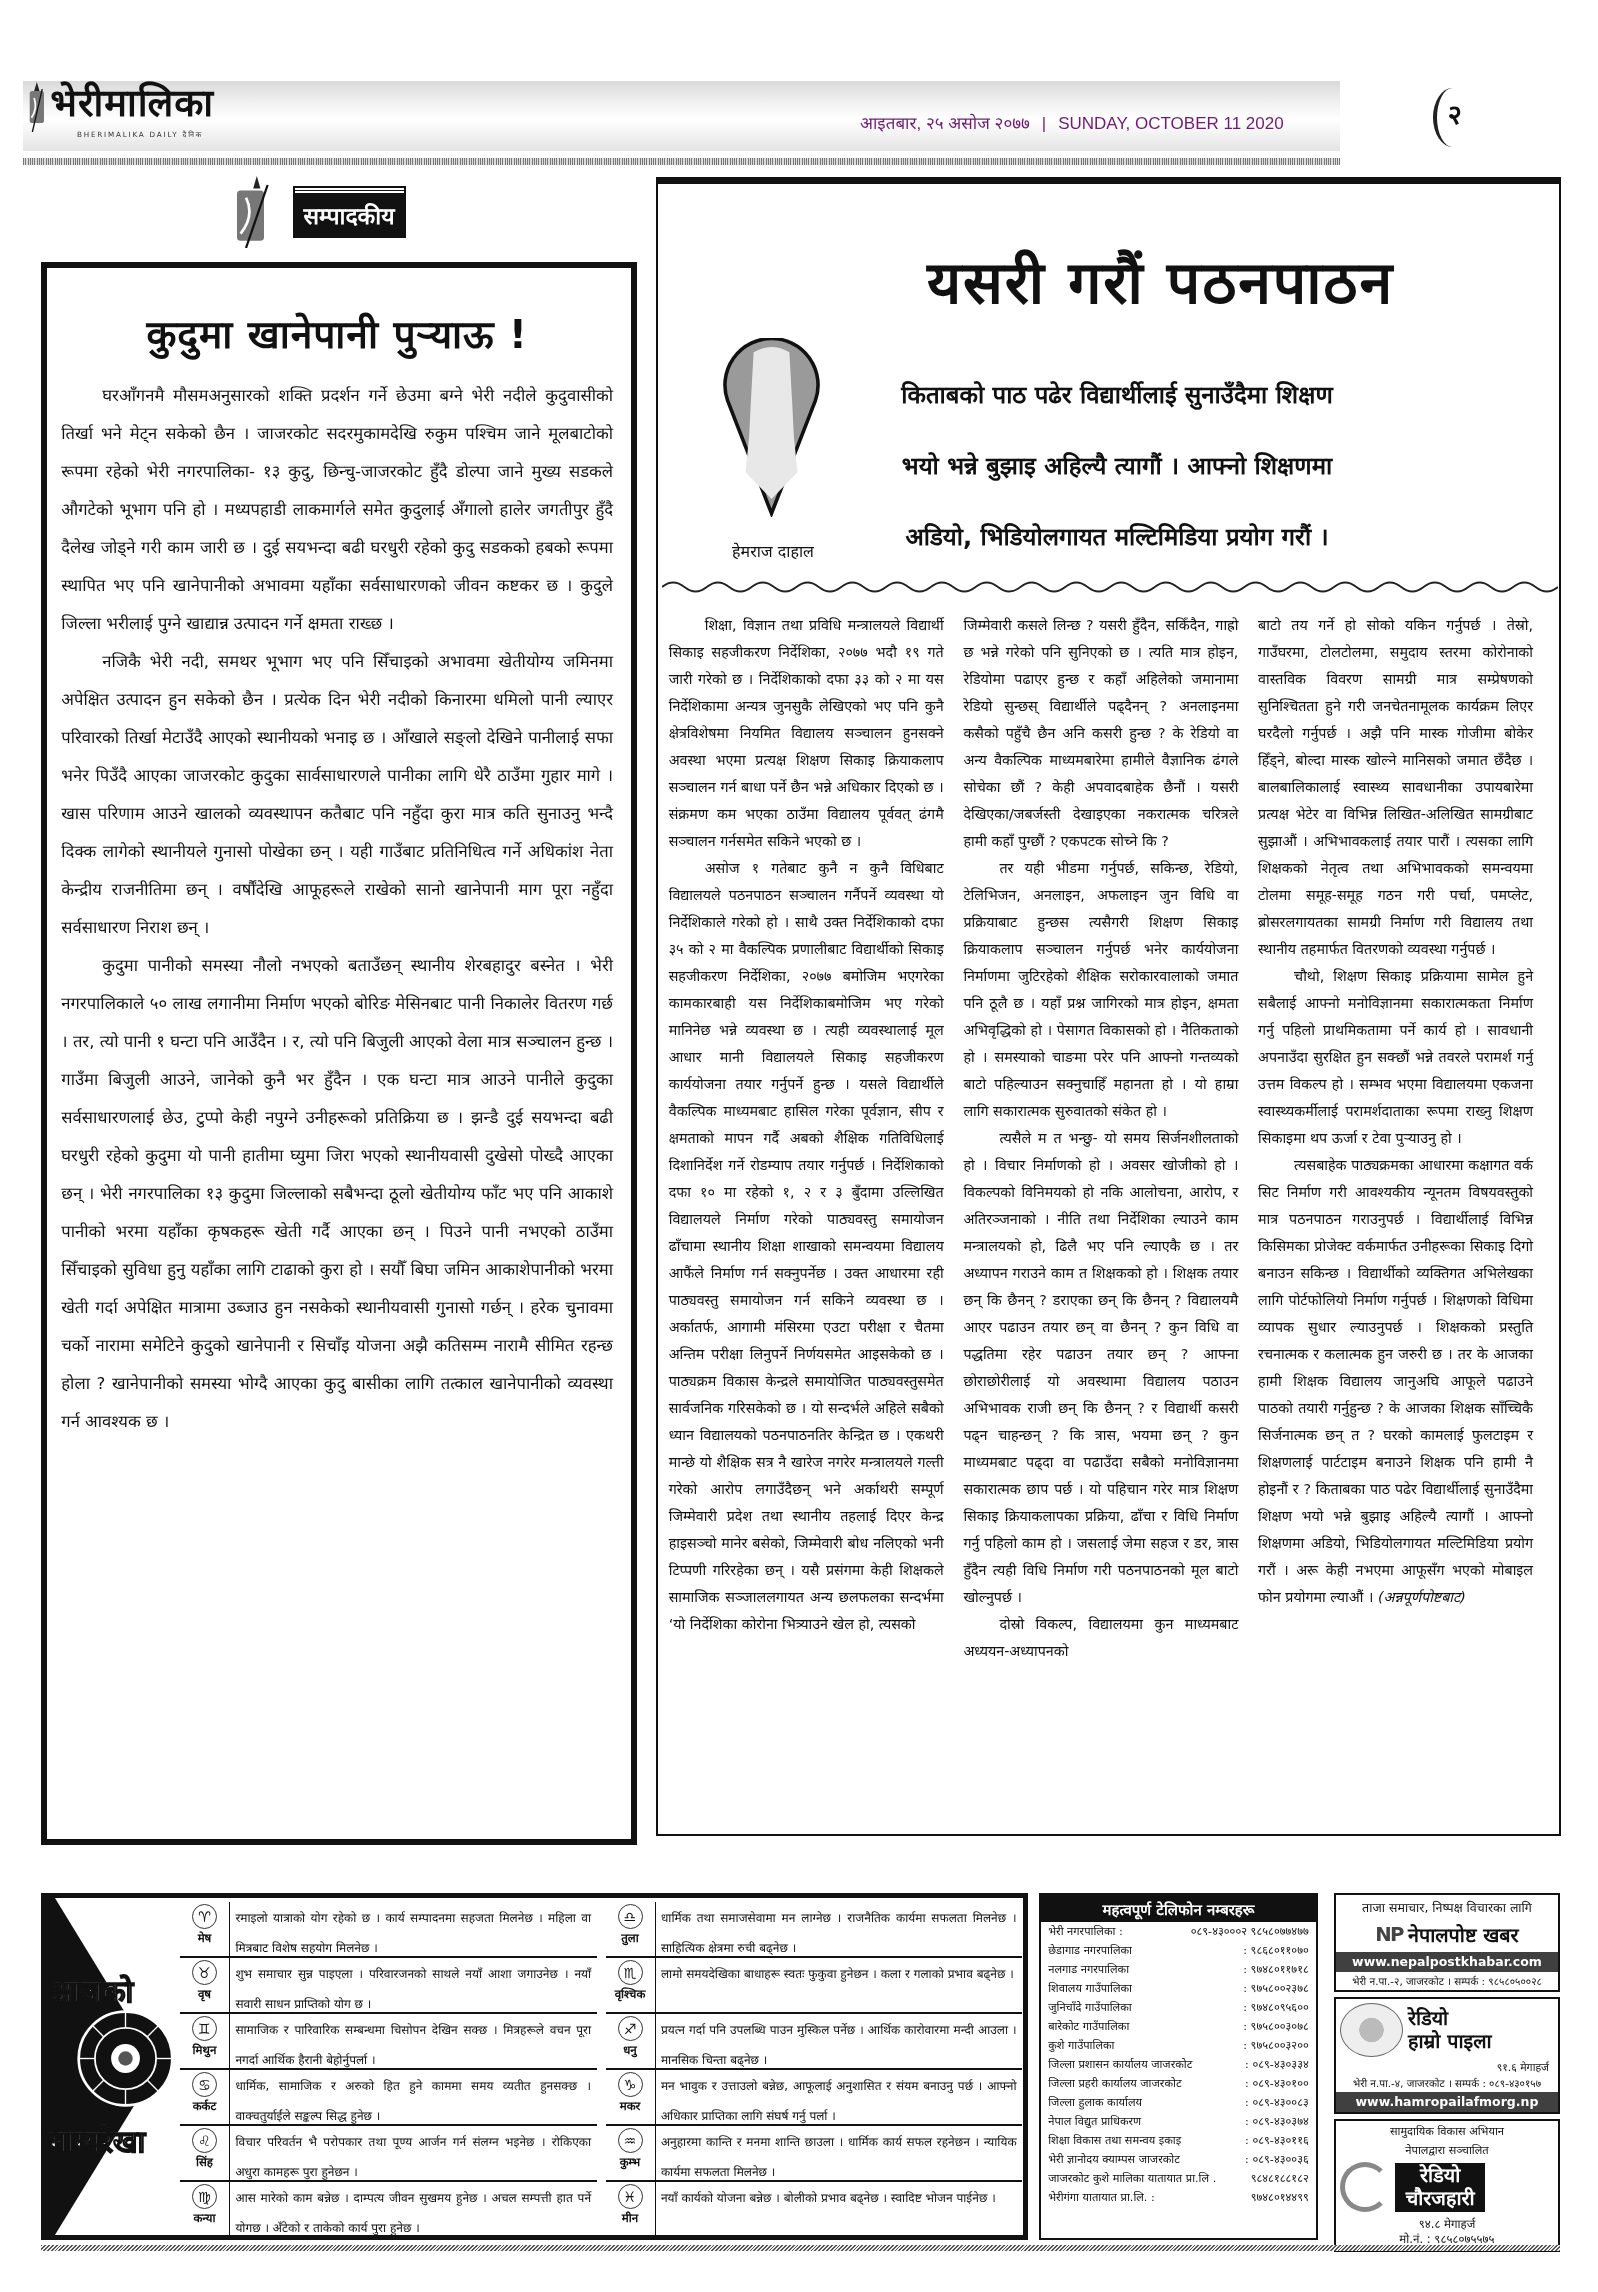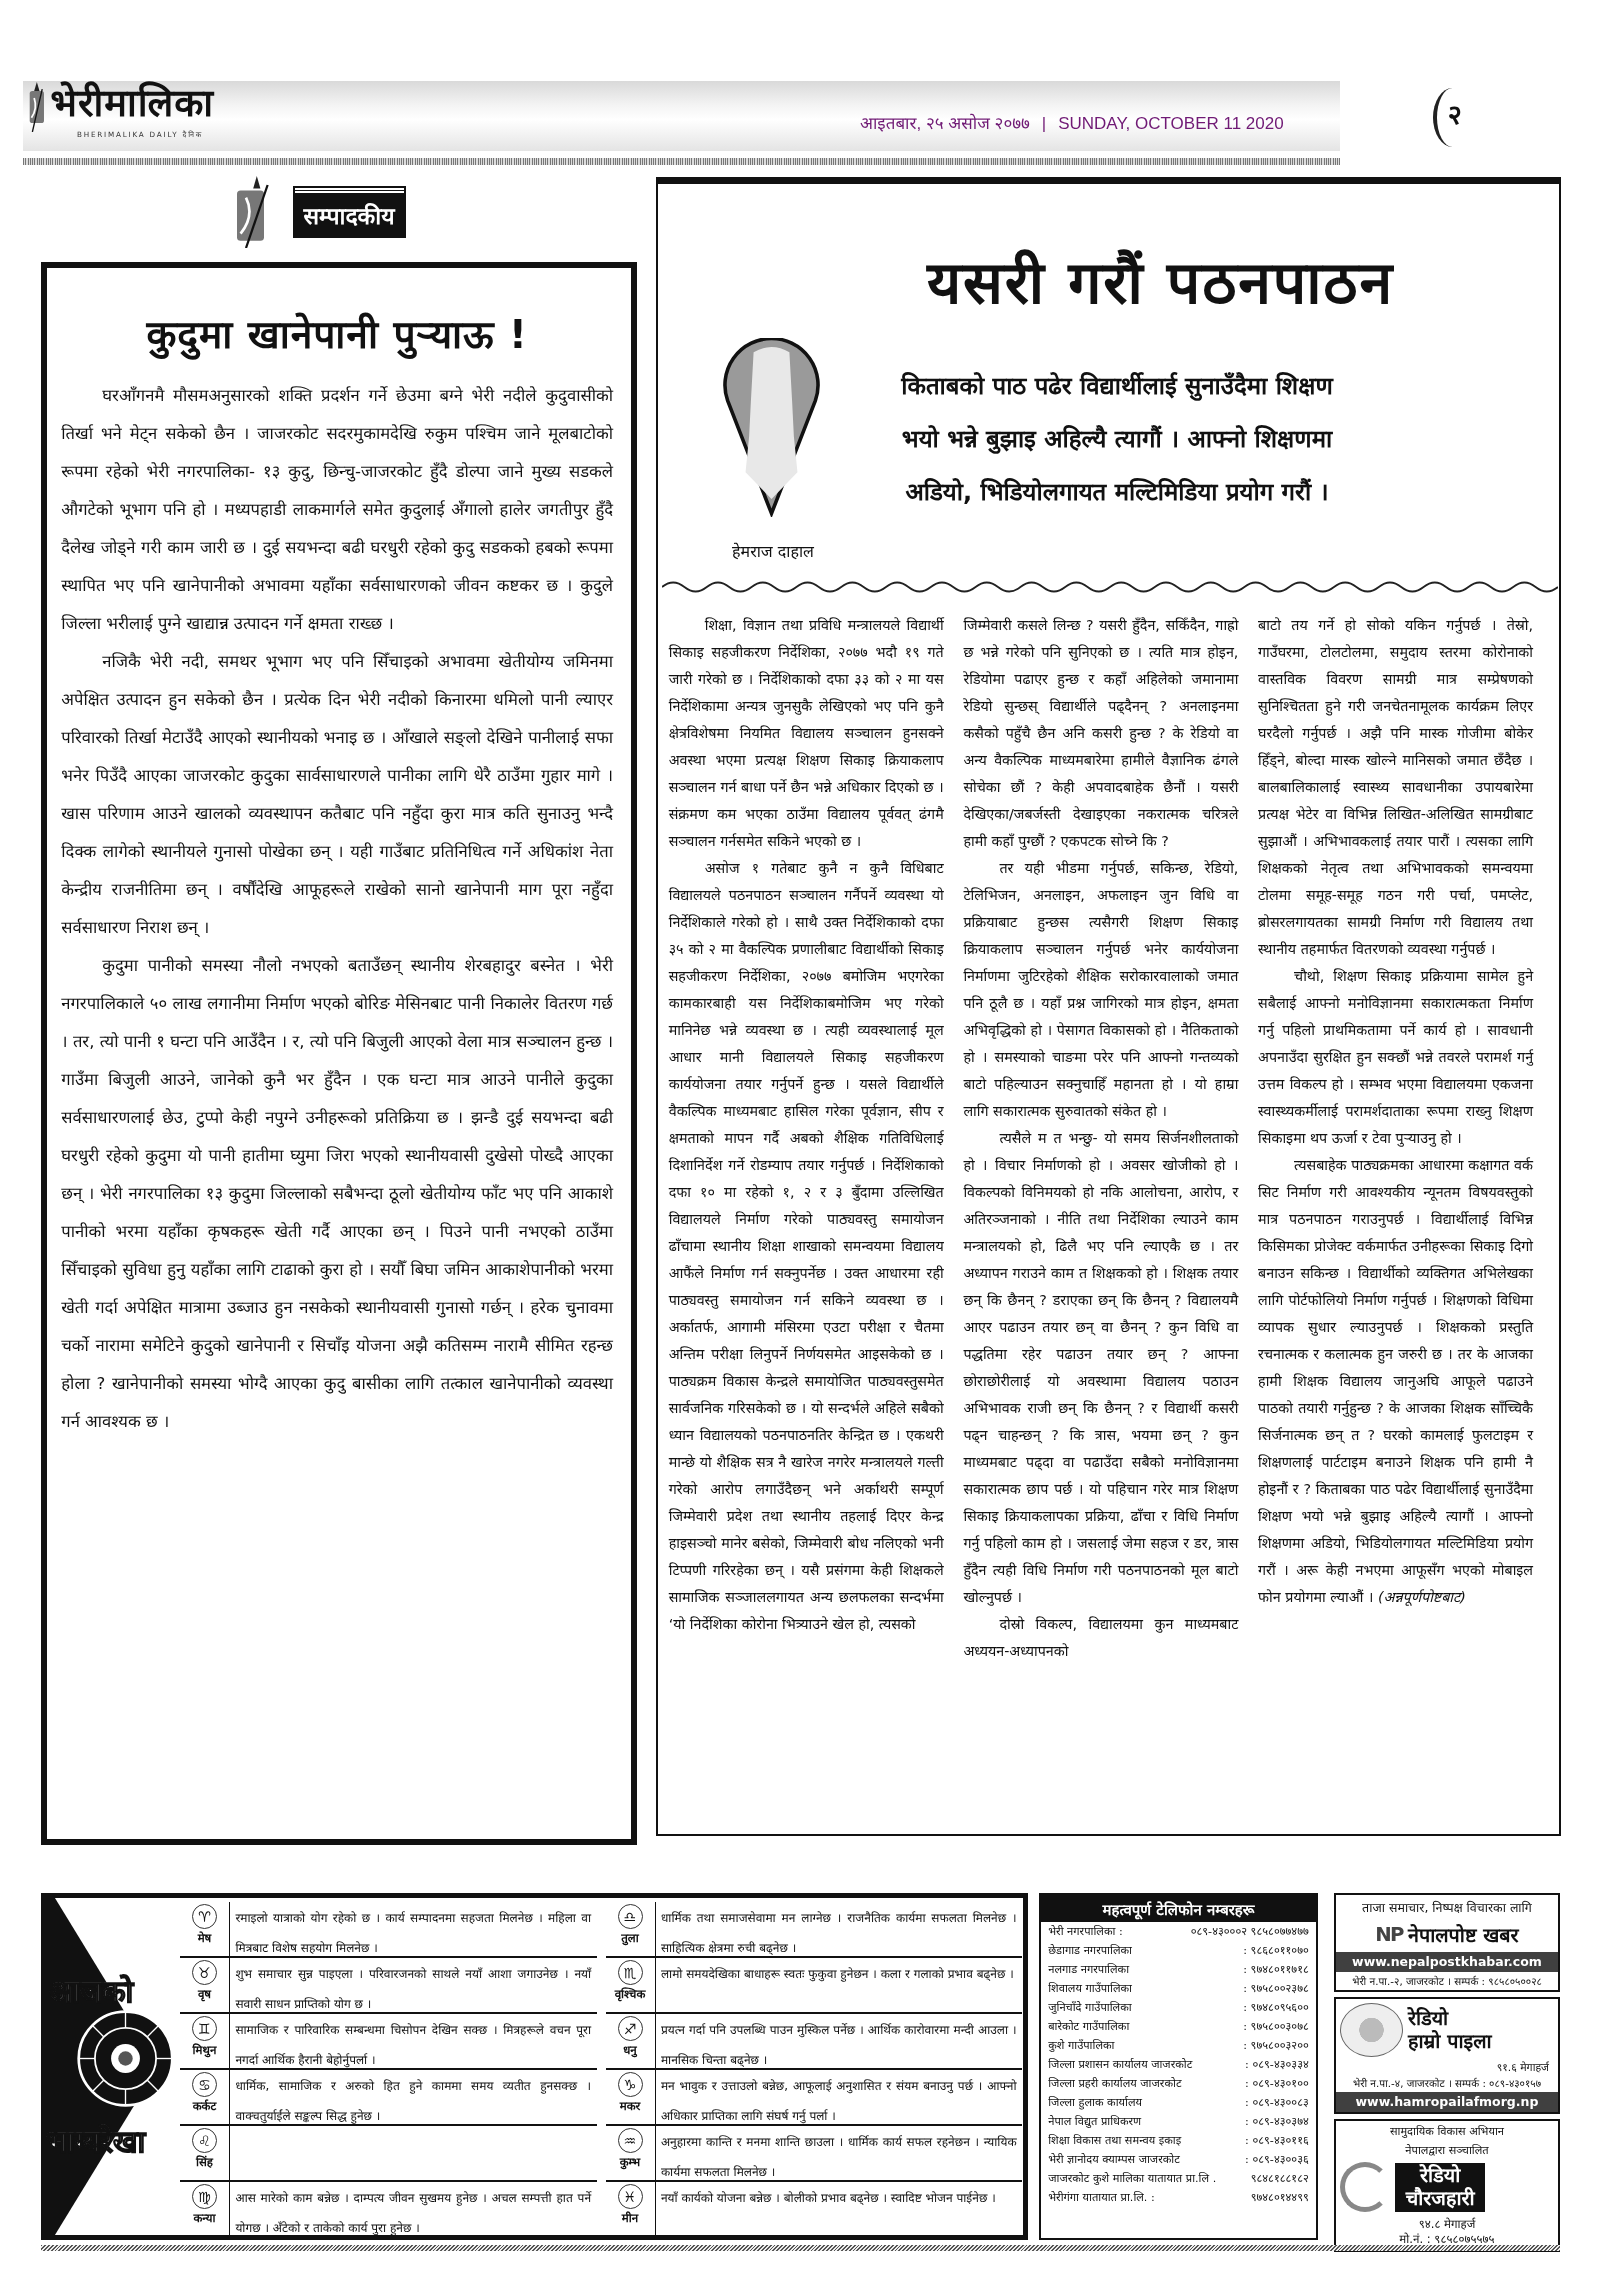--- a/index.html
+++ b/index.html
@@ -28,21 +28,21 @@
     
     .editorial { position: absolute; left: 41px; top: 262px; width: 596px; height: 1583px; border: 6.3px solid #111; padding: 18px 18px 18px 14.3px; }
     .editorial-title { text-align: center; font-size: 39px; font-weight: bold; margin: 19.7px 0 18px 0; letter-spacing: 0.9px; }
     .editorial-body p { font-size: 16.6px; line-height: 38px; text-align: justify; text-indent: 41px; }
 
     
     .article { position: absolute; left: 656px; top: 177px; width: 905px; height: 1659px; border: 2.7px solid #111; border-top: 7.2px solid #111; }
     .article-title { position: absolute; left: 269px; top: 56px; font-size: 59px; font-weight: bold; letter-spacing: 1.8px; white-space: nowrap; }
     .author-badge { position: absolute; left: 64px; top: 154px; width: 99px; height: 179px; }
     .author-name { position: absolute; left: 48px; top: 356px; font-size: 16px; width: 134px; text-align: center; }
-    .lead { position: absolute; left: 226px; top: 176px; width: 466px; text-align: center; font-size: 24px; font-weight: bold; line-height: 53px; }
+    .lead { position: absolute; left: 226px; top: 176px; width: 466px; text-align: center; font-size: 24px; font-weight: bold; line-height: 71px; }
     .wave { position: absolute; left: 3.6px; top: 394px; width: 896px; height: 18px; }
     .cols { position: absolute; left: 10.7px; top: 428px; width: 882px; display: flex; gap: 19.7px; }
     .col { width: 275px; font-size: 14.3px; line-height: 27px; text-align: justify; }
     .col p { text-indent: 36px; }
     .col p.cont { text-indent: 0; }
     .col .source { font-style: italic; }
 
     
     .bottom-rule { position: absolute; left: 41px; top: 2245px; width: 1519px; height: 6.3px;
       background: repeating-linear-gradient(135deg, #555 0 1.3px, #eee 1.3px 2.7px); }
@@ -207,20 +207,21 @@
             <span class="sign-icon">♋</span>
             <span class="sign-name">कर्कट</span>
           </div>
         <div class="horo-text">धार्मिक, सामाजिक र अरुको हित हुने काममा समय व्यतीत हुनसक्छ । वाक्चतुर्याईंले सङ्कल्प सिद्ध हुनेछ ।</div>
       </div>
       <div class="horo-row">
         <div class="sign">
             <span class="sign-icon">♌</span>
             <span class="sign-name">सिंह</span>
           </div>
+        <div class="horo-text">विचार परिवर्तन भै परोपकार तथा पूण्य आर्जन गर्न संलग्न भइनेछ । रोकिएका अधुरा कामहरू पुरा हुनेछन ।</div>
       </div>
       <div class="horo-row last">
         <div class="sign">
             <span class="sign-icon">♍</span>
             <span class="sign-name">कन्या</span>
           </div>
         <div class="horo-text">आस मारेको काम बन्नेछ । दाम्पत्य जीवन सुखमय हुनेछ । अचल सम्पत्ती हात पर्ने योगछ । अँटेको र ताकेको कार्य पुरा हुनेछ ।</div>
       </div>
     </div>
     <div>

